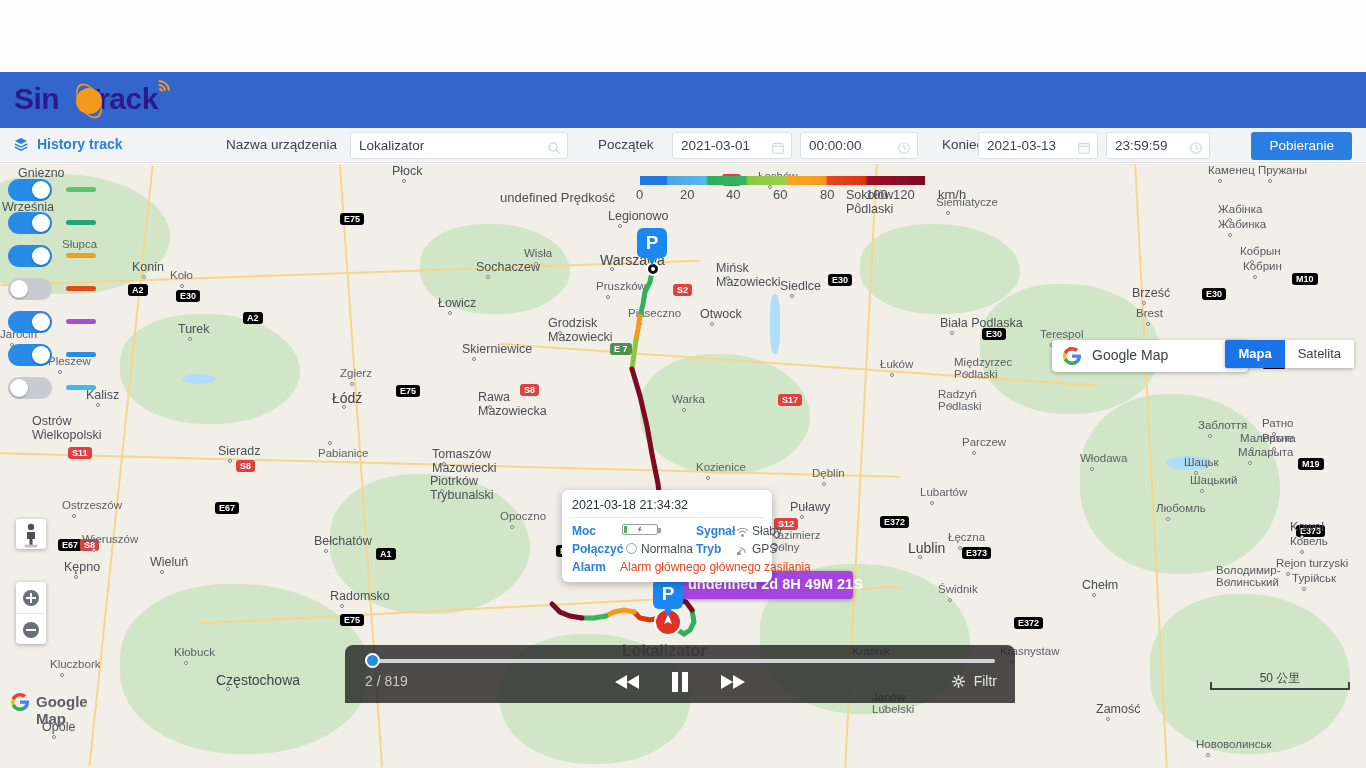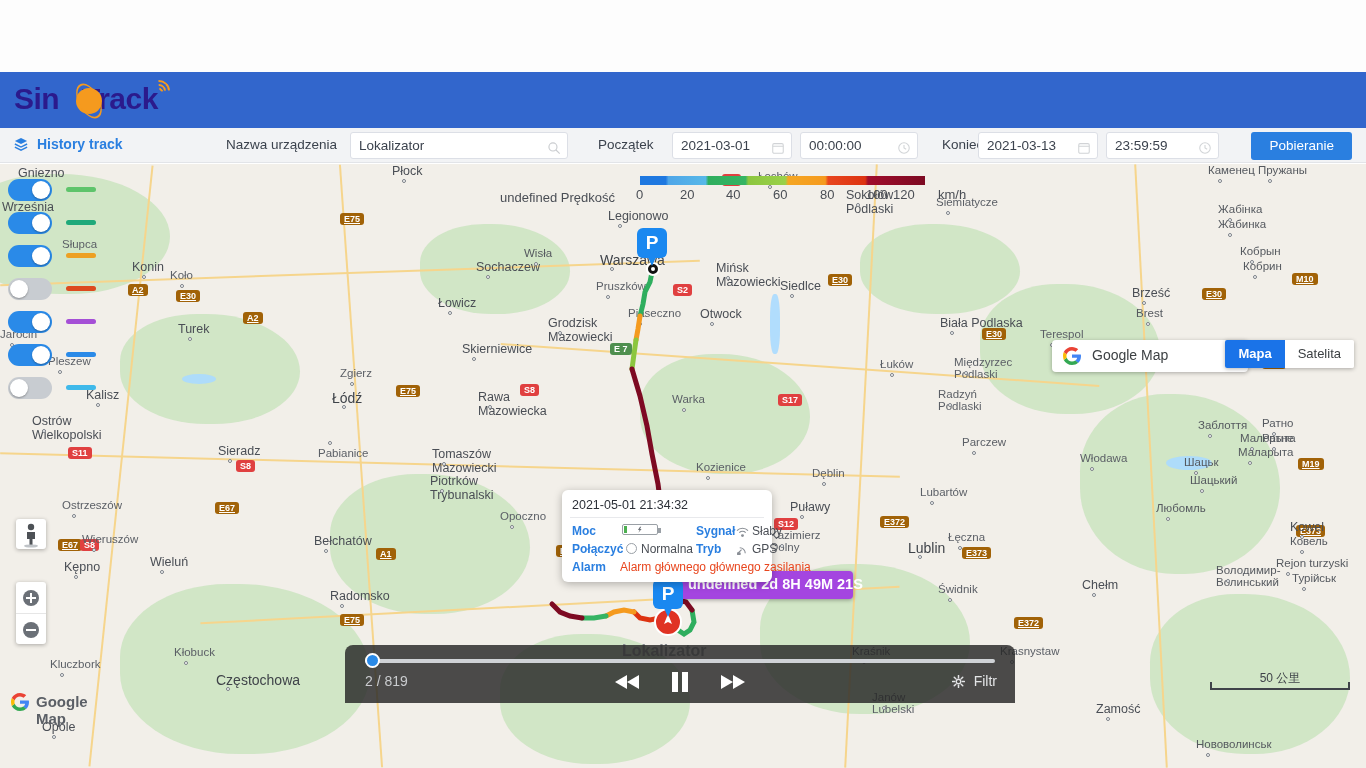--- a/index.html
+++ b/index.html
@@ -63,21 +63,21 @@
   .road  { position:absolute; background:#f6d58c; }
   .mtxt  { position:absolute; font-size:11.5px; color:#5b5f66; white-space:nowrap; }
   .mtxt.big { font-size:14px; color:#3f4349; }
   .mtxt.mid { font-size:12.5px; color:#4a4e55; }
   .mtxt.cy  { color:#55595f; }
   .mdot { position:absolute; width:4px; height:4px; border:1px solid #7a7f86;
           border-radius:50%; background:#fff; }
   .shield { position:absolute; font-size:9px; color:#fff; background:#4f8f4f;
             border-radius:3px; padding:1px 4px; font-weight:bold; }
   .shield.red { background:#e04040; }
-  .shield.grey{ background:#a16207;text-decoration:underline; }
+  .shield.grey{ background:#000000; }
 
   
   .legend { position:absolute; left:500px; top:176px; }
   .legend-label { position:absolute; left:0; top:14px; font-size:13px; color:#4a4e55;
                   white-space:nowrap; }
   .legend-bar { position:absolute; left:140px; top:0px; width:285px; height:9px;
     background: linear-gradient(to right,
       #1f78e0 0%, #1f78e0 9%, #4fa6e8 10%, #57b8e8 23%,
       #2fae5e 24%, #35b463 37%, #8cc63f 38%, #9ad14a 51%,
       #f5a623 52%, #f59a1e 65%, #e8461e 66%, #dd3311 79%,
@@ -270,21 +270,21 @@
     <div class="lbl" style="left:942px">Koniec</div>
     <div class="fld" style="left:978px; width:120px;">
       <span>2021-03-13</span>
       <span class="ficon">
         <svg viewBox="0 0 16 16" width="14" height="14">
           <rect x="2" y="3" width="12" height="11" rx="1.5" stroke="#9aa0a6" stroke-width="1.2" fill="none"></rect>
           <line x1="2" y1="6" x2="14" y2="6" stroke="#9aa0a6" stroke-width="1.2"></line>
         </svg>
       </span>
     </div>
-    <div class="fld" style="left:1106px; width:113px;">
+    <div class="fld" style="left:1106px; width:104px;">
       <span>23:59:59</span>
       <span class="ficon">
         <svg viewBox="0 0 16 16" width="14" height="14">
           <circle cx="8" cy="8" r="6" stroke="#9aa0a6" stroke-width="1.2" fill="none"></circle>
           <path d="M8 4.5 L8 8 L10.5 9.5" stroke="#9aa0a6" stroke-width="1.2" fill="none"></path>
         </svg>
       </span>
     </div>
 
     <div class="btn-dl">Pobieranie</div>
@@ -636,21 +636,21 @@
 
     <div class="pmark" style="left:653px; top:415px;">
       <div class="halo"></div>
         <div class="tail"></div>
         <div class="pin"></div>
     </div>
 
     <div class="lokalbl" style="left:622px; top:478px;">Lokalizator</div>
 
     <div class="infocard" style="left:562px; top:326px;">
-      <div class="ic-time">2021-05-01 21:34:32</div>
+      <div class="ic-time">2021-03-18 21:34:32</div>
       <div class="ic-grid" style="height:52px;">
         <span class="ic-k" style="left:2px;  top:2px;">Moc</span>
         <span class="batt" style="left:52px; top:2px;">
           <i></i>
           <svg viewBox="0 0 36 11" width="34" height="9" style="position:absolute;left:0;top:0">
             <path d="M18 2 L15.5 6 H17.5 L16 9.5 L20 5 H18 L19.5 2 Z" fill="#6b7077"></path>
           </svg>
         </span>
         <span class="ic-k" style="left:126px; top:2px;">Sygnał</span>
         <span style="position:absolute; left:166px; top:2px;">

